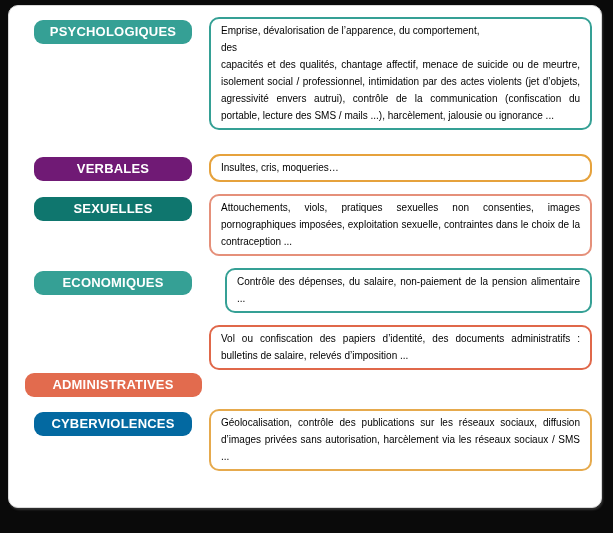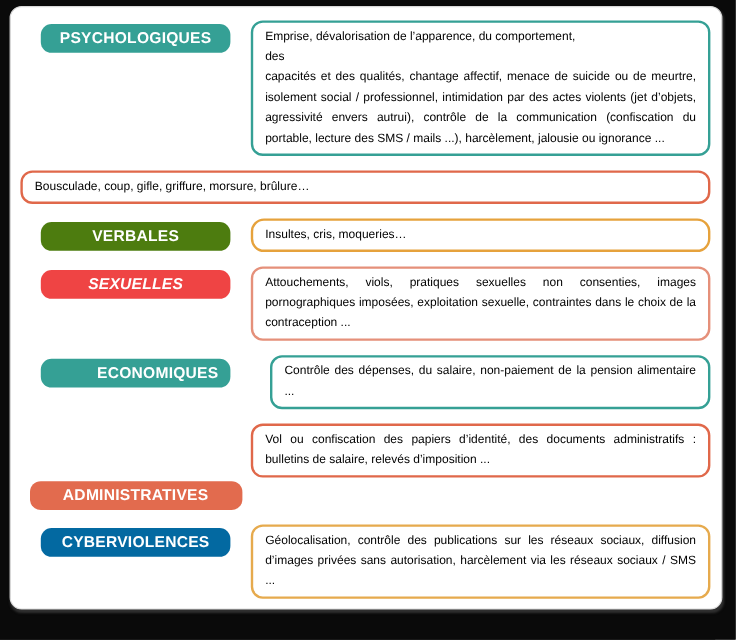--- a/index.html
+++ b/index.html
@@ -79,37 +79,36 @@
     <div id="rows">
         <div class="row">
           <div class="label-col">
             <div class="label" style="background: rgb(53, 160, 149);">PSYCHOLOGIQUES</div>
           </div>
           <div class="box" style="border-color: rgb(53, 160, 149);">Emprise, dévalorisation de l’apparence, du comportement,
 des
 capacités et des qualités, chantage affectif, menace de suicide ou de meurtre, isolement social / professionnel, intimidation par des actes violents  (jet d’objets, agressivité envers autrui), contrôle de la communication (confiscation du portable, lecture des SMS / mails ...), harcèlement, jalousie ou ignorance ...</div>
         </div>
         <div class="row">
-          <div class="box" style="border-color: rgb(224, 104, 74);">Bousculade, coup, gifle, griffure, morsure, brûlure…</div>
         </div>
         <div class="row">
           <div class="label-col">
-            <div class="label" style="background: #4d7c0f;">VERBALES</div>
+            <div class="label" style="background: #701a75;">VERBALES</div>
           </div>
           <div class="box" style="border-color: rgb(230, 162, 60); border-radius: 11px;">Insultes, cris, moqueries…</div>
         </div>
         <div class="row">
           <div class="label-col">
-            <div class="label" style="background: #ef4444; font-style: italic;">SEXUELLES</div>
+            <div class="label" style="background: #0f766e;">SEXUELLES</div>
           </div>
           <div class="box" style="border-color: rgb(229, 144, 122);">Attouchements, viols, pratiques sexuelles non consenties, images pornographiques imposées, exploitation sexuelle, contraintes dans le choix de la contraception ...</div>
         </div>
         <div class="row">
           <div class="label-col">
-            <div class="label" style="background: rgb(53, 160, 149); text-align: right;">ECONOMIQUES</div>
+            <div class="label" style="background: rgb(53, 160, 149);">ECONOMIQUES</div>
           </div>
           <div class="box" style="border-color: rgb(53, 160, 149); margin-left: 16px;">Contrôle des dépenses, du salaire, non-paiement de la pension alimentaire ...</div>
         </div>
         <div class="row">
           <div class="label-col">
             <div class="label" style="background: rgb(226, 107, 78); margin-top: 48px;">ADMINISTRATIVES</div>
           </div>
           <div class="box" style="border-color: rgb(224, 104, 74);">Vol ou confiscation des papiers d’identité, des documents administratifs : bulletins de salaire, relevés d’imposition ...</div>
         </div>
         <div class="row">

